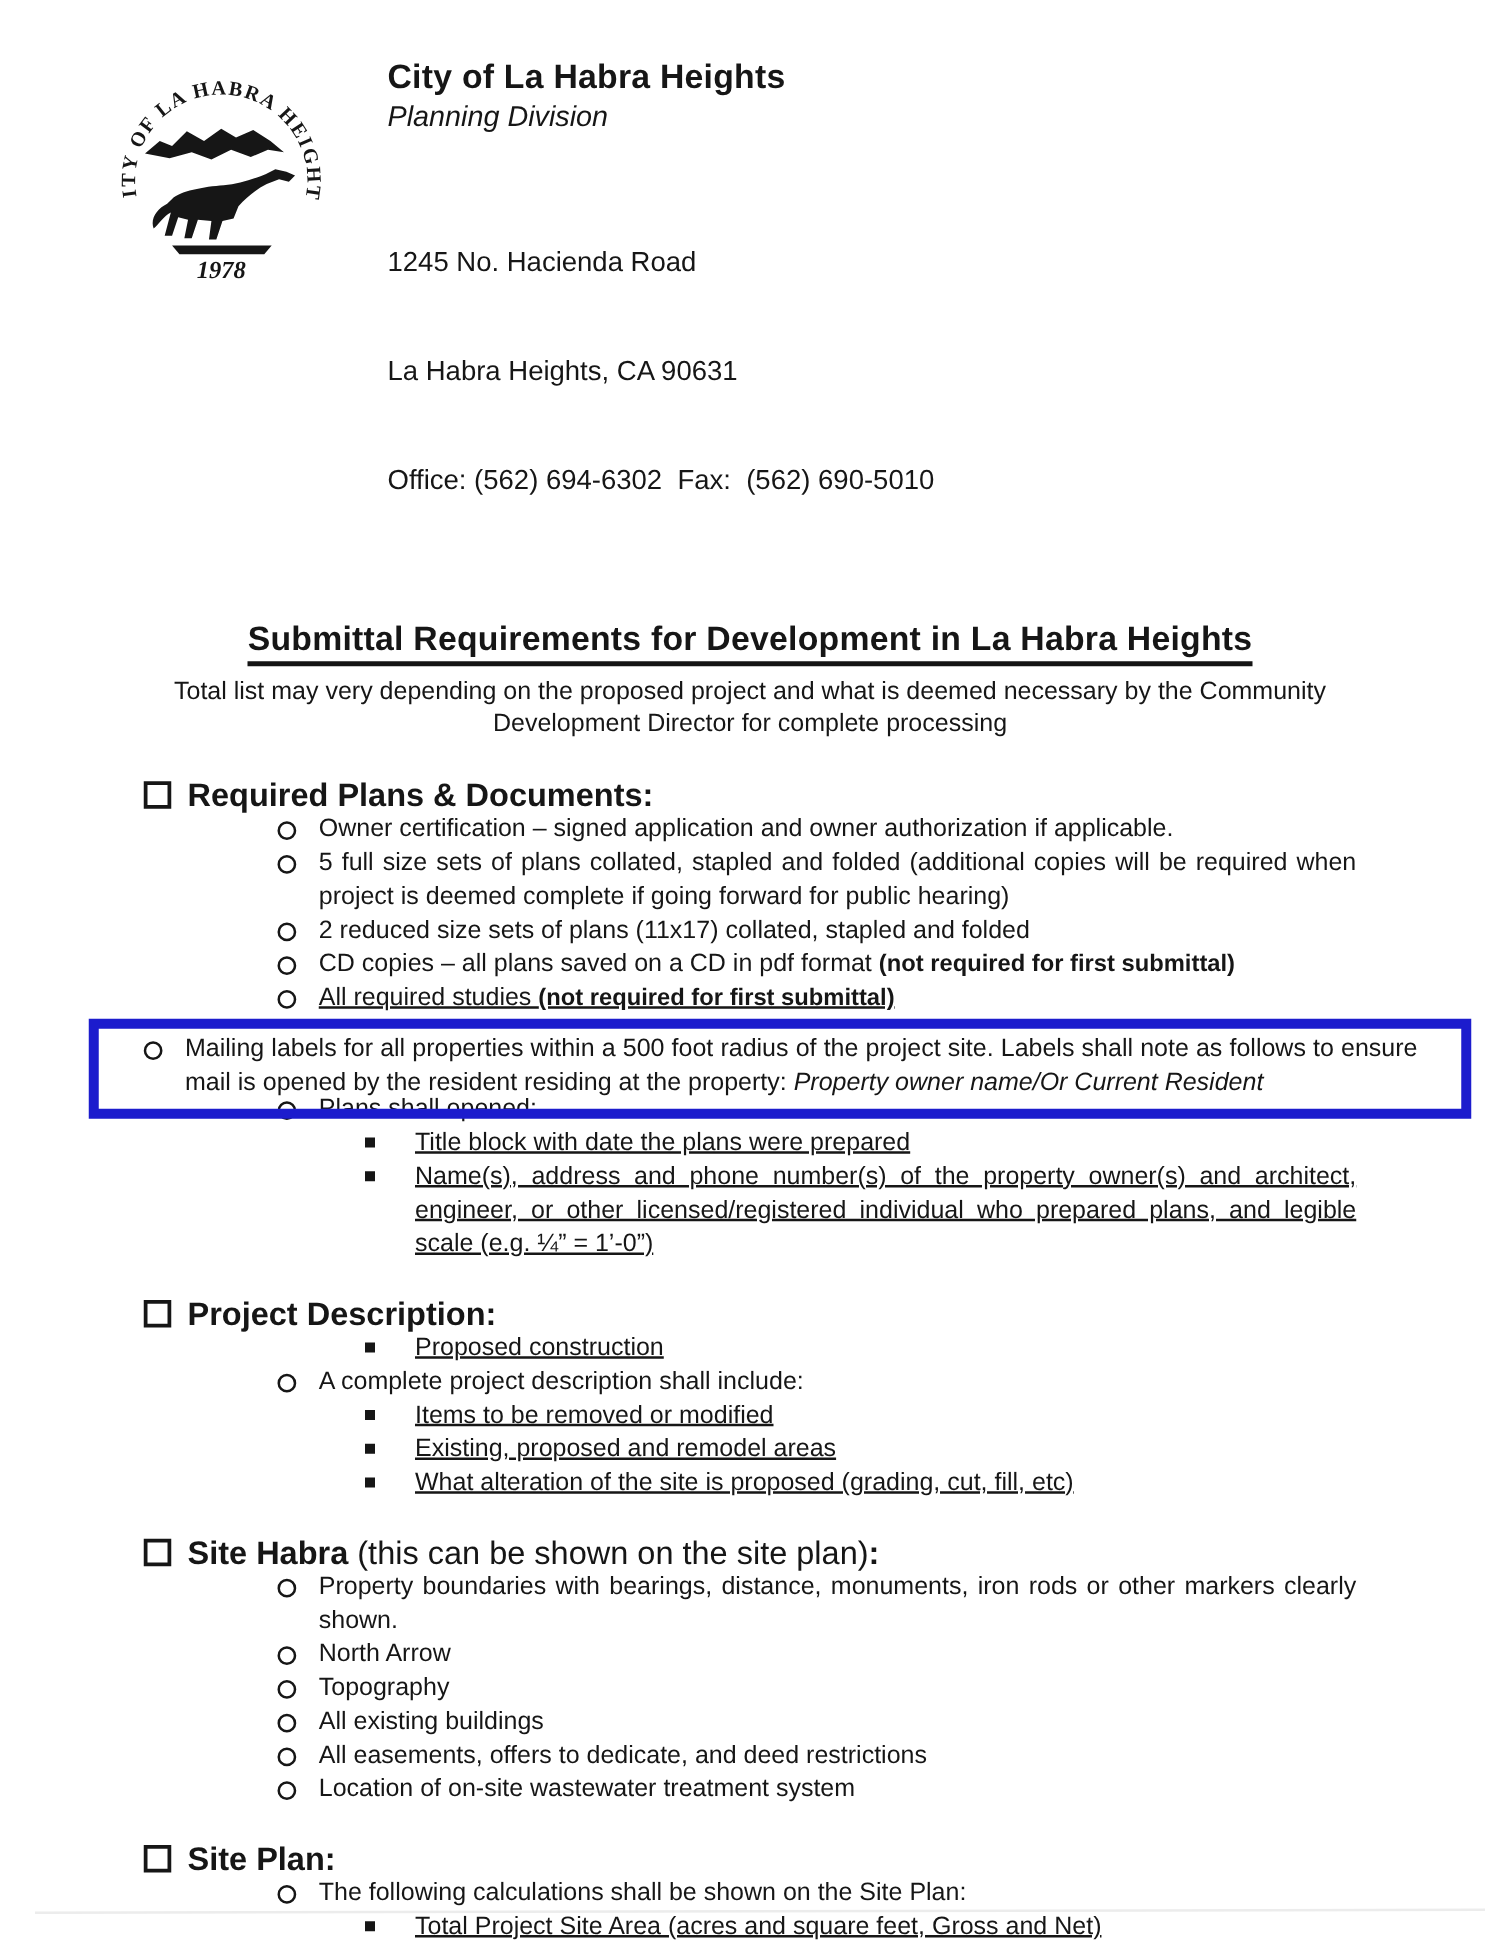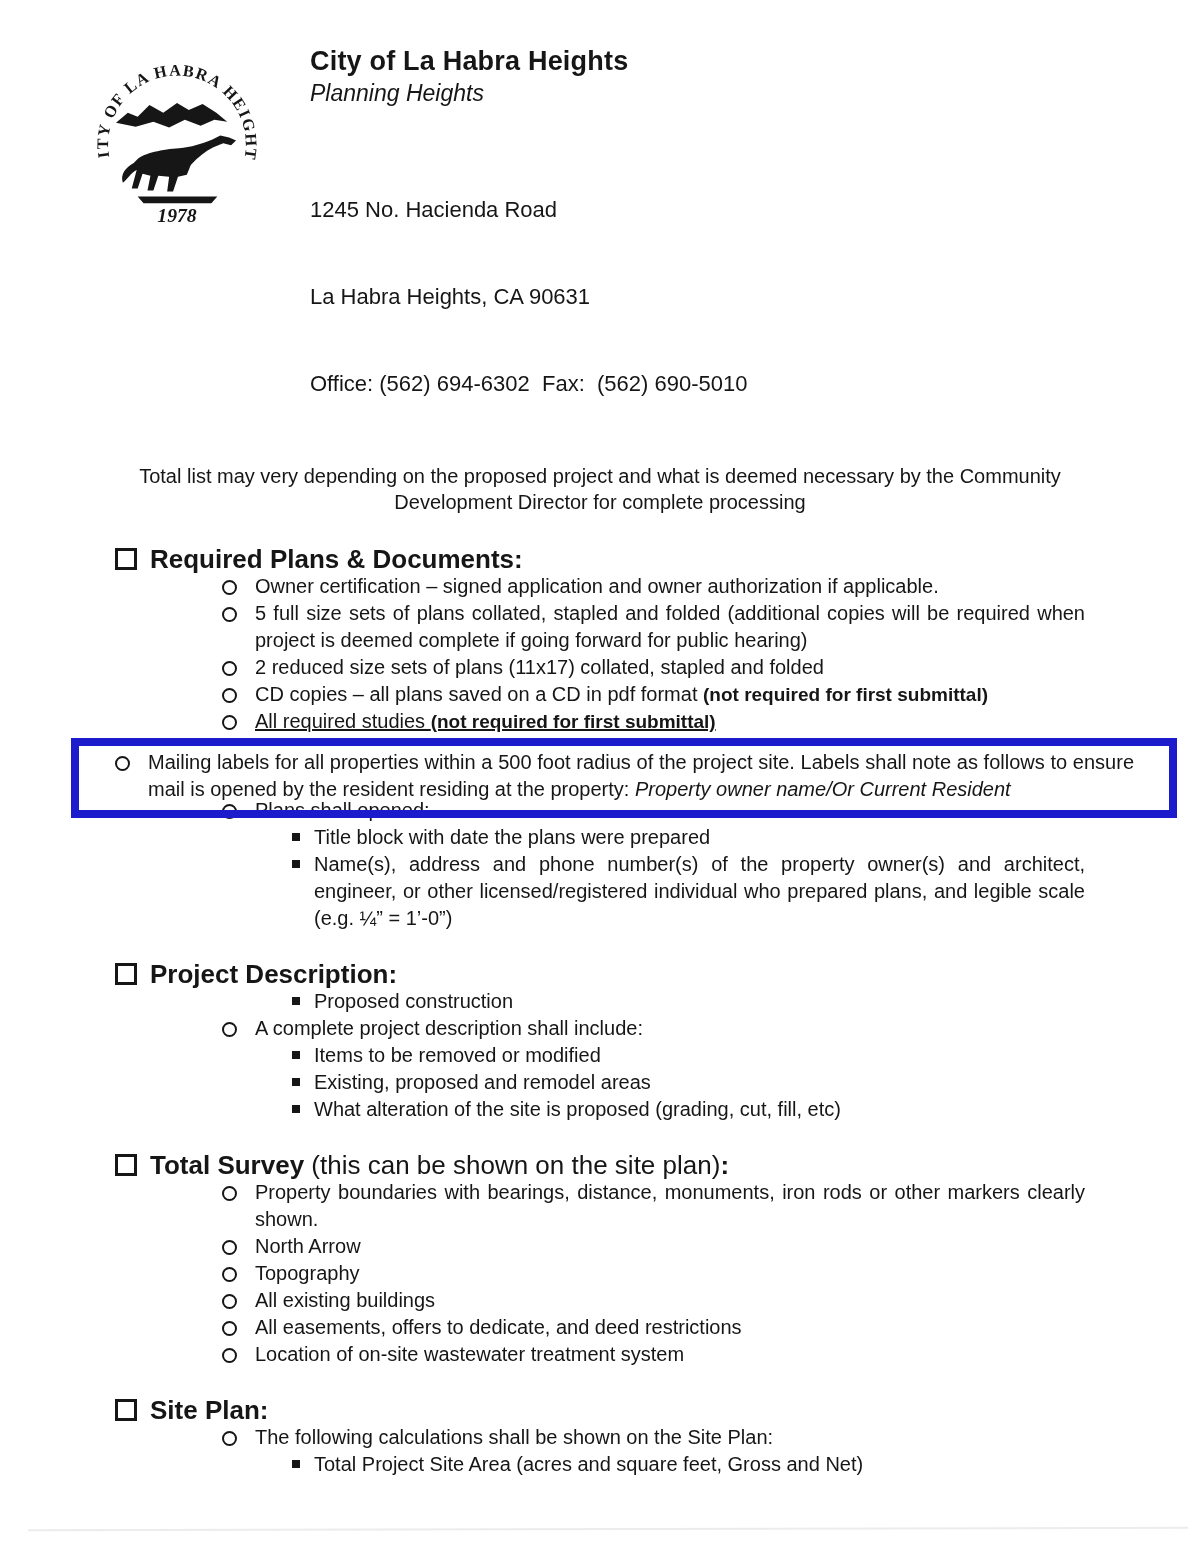--- a/index.html
+++ b/index.html
@@ -48,21 +48,21 @@
   .b-circle{
     width:11px;height:11px;border:2px solid #161616;border-radius:50%;
     flex:0 0 11px;margin-top:7px;
   }
   .b-square{
     width:8px;height:8px;background:#161616;
     flex:0 0 8px;margin-top:9px;
   }
   .li .txt{margin:0 0 0 0;flex:1;}
   .li.l1 .txt{margin-left:18px;}
-  .li.l2 .txt{margin-left:14px;}
+  .li.l2 .txt{margin-left:32px;text-decoration:underline;}
   .just{text-align:justify;}
   .note{font-weight:bold;font-size:19px;}
   .ul{text-decoration:underline;}
   .it{font-style:italic;}
 
   
   .hl-box{
     position:relative;z-index:2;
     border:8px solid #1c1ccd;
     margin:3px -92px -21px -44px;
@@ -106,29 +106,32 @@
            L143 95 L134 93 L126 97
            C116 101 104 105 92 106
            C76 107 56 111 50 117 Z"></path>
 
       <path fill="#161616" d="M50 155 L131 155 L125 162 L56 162 Z"></path>
       <text x="90" y="181" text-anchor="middle" fill="#161616" font-family="'Liberation Serif','DejaVu Serif',serif" font-size="20" font-weight="bold" font-style="italic">1978</text>
     </svg>
 
     <div class="header-text">
       <div class="org-name">City of La Habra Heights</div>
-      <div class="division">Planning Heights</div>
+      <div class="division">Planning Division</div>
       <div class="addr">
         <div>1245 No. Hacienda Road</div>
         <div>La Habra Heights, CA 90631</div>
         <div>Office: (562) 694-6302  Fax:  (562) 690-5010</div>
       </div>
     </div>
   </div>
 
+  <div class="title-wrap">
+    <span class="title">Submittal Requirements for Development in La Habra Heights</span>
+  </div>
   <div class="subtitle">Total list may very depending on the proposed project and what is deemed necessary by the Community Development Director for complete processing</div>
 
   <div class="content">
 
     <div class="section first">
       <div class="sec-head">
         <span class="chk"></span>
         <span>Required Plans &amp; Documents:</span>
       </div>
 
@@ -205,21 +208,21 @@
       </div>
       <div class="li l2">
         <span class="b-square"></span>
         <p class="txt"><span>What alteration of the site is proposed (grading, cut, fill, etc)</span></p>
       </div>
     </div>
 
     <div class="section">
       <div class="sec-head">
         <span class="chk"></span>
-        <span><span>Total Survey</span><span class="h-normal"> (this can be shown on the site plan)</span><span>:</span></span>
+        <span><span>Site Habra</span><span class="h-normal"> (this can be shown on the site plan)</span><span>:</span></span>
       </div>
 
       <div class="li l1">
         <span class="b-circle"></span>
         <p class="txt just"><span>Property boundaries with bearings, distance, monuments, iron rods or other markers clearly shown.</span></p>
       </div>
       <div class="li l1">
         <span class="b-circle"></span>
         <p class="txt"><span>North Arrow</span></p>
       </div>

